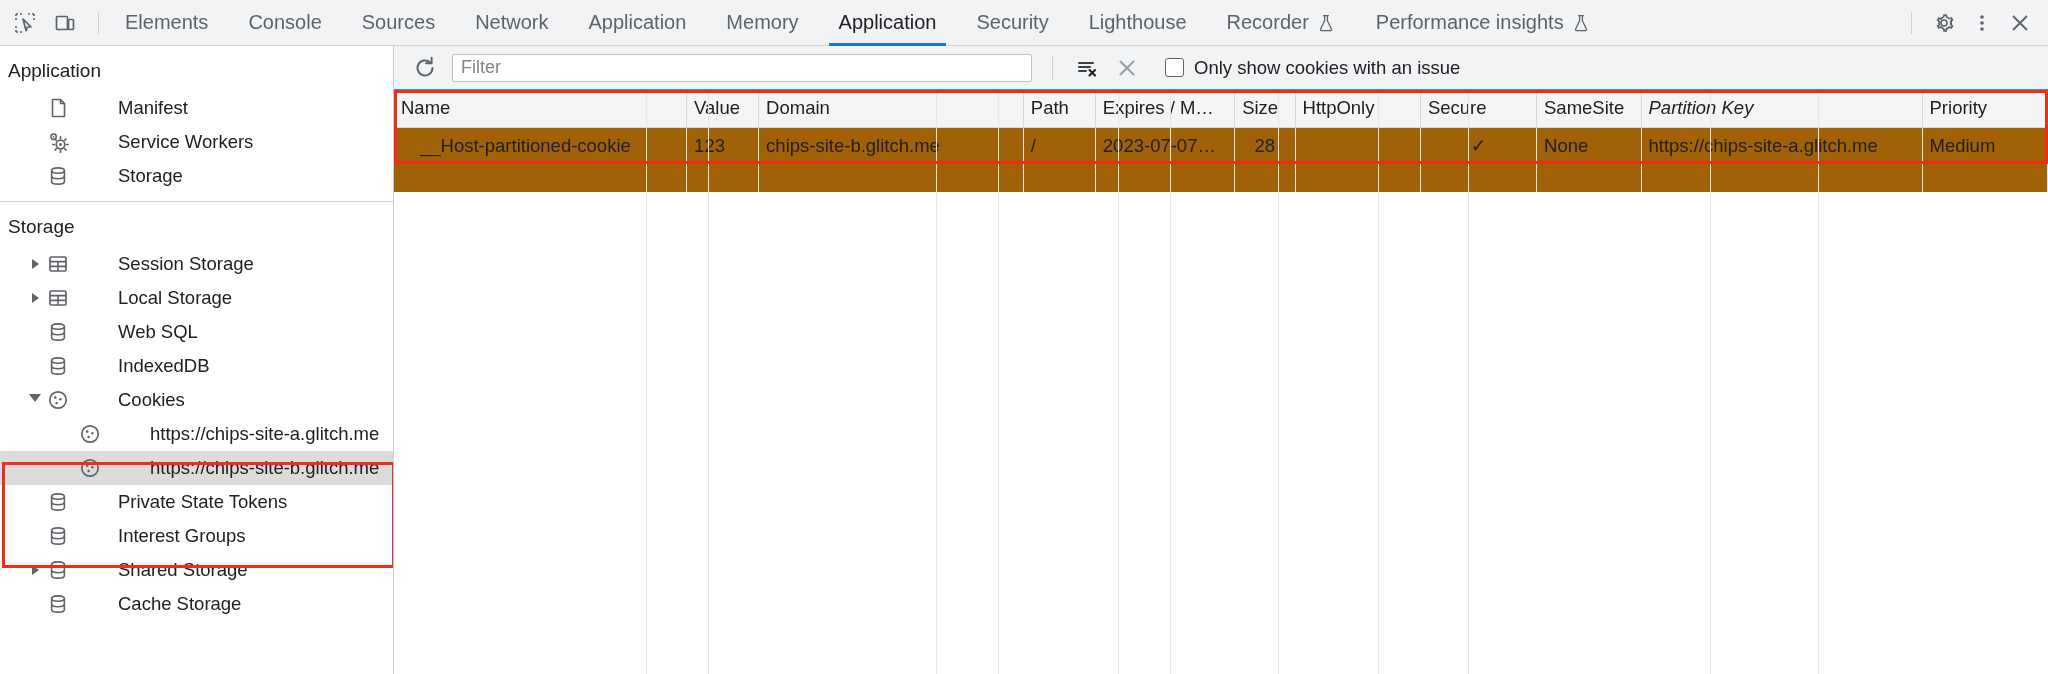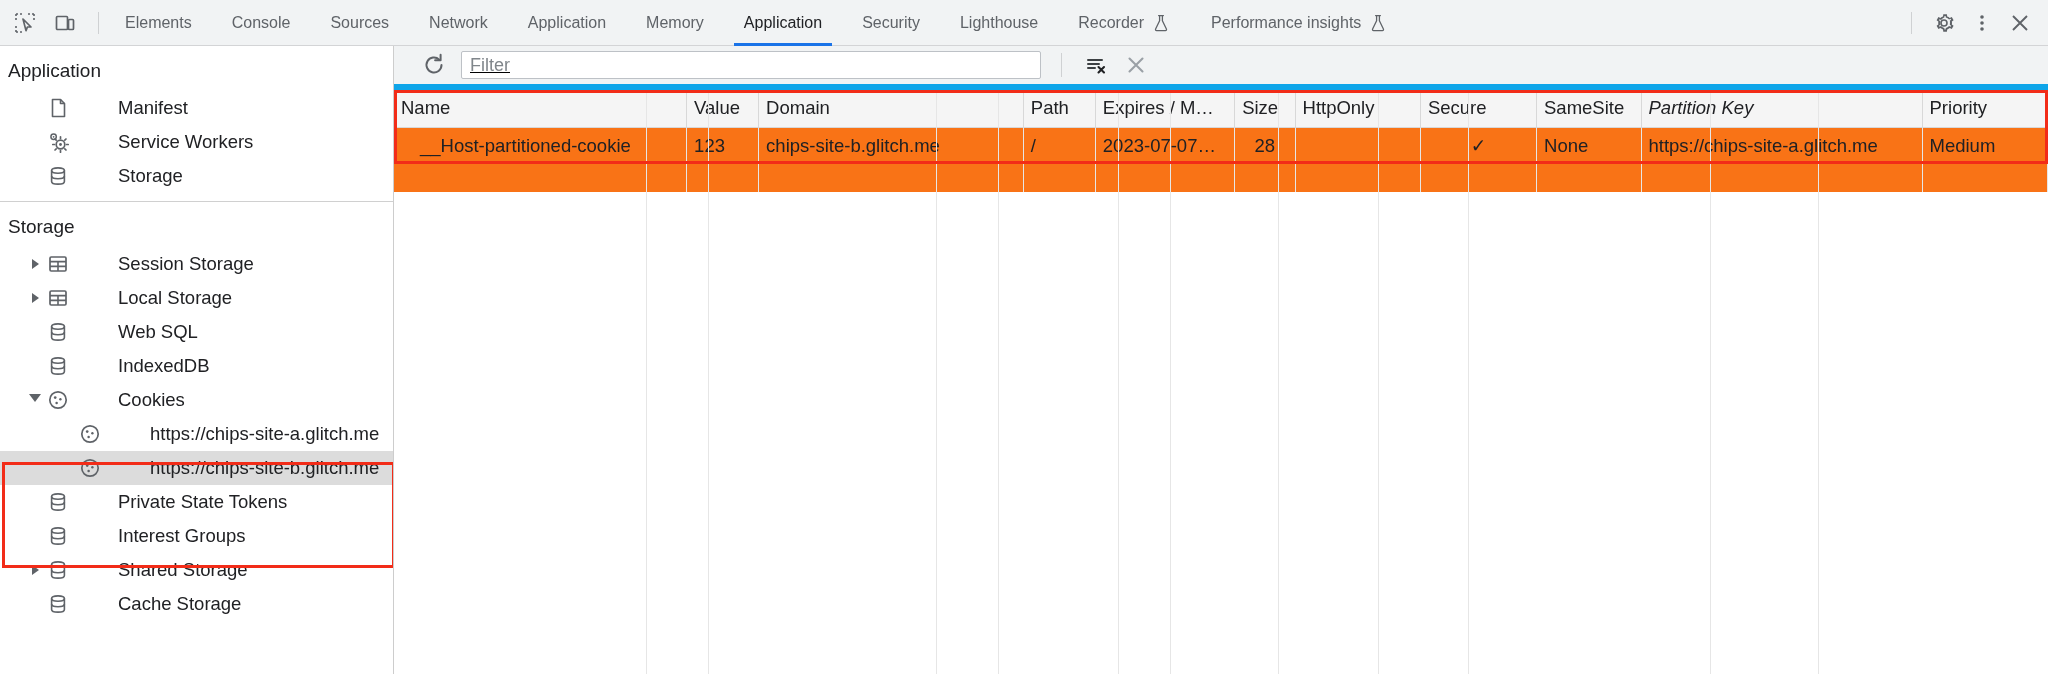--- a/index.html
+++ b/index.html
@@ -37,21 +37,21 @@
   .tablist {
     display: flex; align-items: stretch;
     height: 46px;
     flex: 0 0 auto;
   }
   .tab {
     position: relative;
     display: flex; align-items: center; gap: 7px;
     height: 46px;
     padding: 0 20px;
-    font-size: 16px;
+    font-size: 20px;
     color: #5f6368;
     white-space: nowrap;
     cursor: pointer;
   }
   .tab.selected { color: #202124; }
   .tab.selected::after {
     content: "";
     position: absolute;
     left: 10px; right: 10px; bottom: 0;
     height: 3px;
@@ -151,24 +151,23 @@
     height: 628px;
     background: #ffffff;
     position: relative;
     overflow: hidden;
   }
   .toolbar {
     display: flex;
     align-items: center;
     height: 44px;
     background: #f1f3f4;
-    border-bottom: 6px solid #0ea5e9;
-    padding: 0 21px;
+    border-bottom: 1px solid #0ea5e9;
+    padding: 0 12px;
     gap: 4px;
-    text-decoration: underline;
   }
   .refresh-btn {
     width: 38px; height: 34px;
     display: flex; align-items: center; justify-content: center;
     border-radius: 3px; cursor: pointer;
   }
   .filter-input {
     flex: 0 0 auto;
     width: 580px;
     height: 28px;
@@ -231,21 +230,21 @@
     text-overflow: ellipsis;
     cursor: pointer;
   }
   table.cookie-grid td {
     height: 37px;
     padding: 0 7px;
     border-right: 1px solid #e6e6e6;
     white-space: nowrap;
     overflow: hidden;
     text-overflow: ellipsis;
-    background: #f97316;
+    background: #a16207;
   }
   table.cookie-grid tr.filler td {
     height: 28px;
     border-right: 1px solid #e6e6e6;
   }
   td.center { text-align: center; }
 
   
   .col-rulers {
     position: absolute;
@@ -551,20 +550,24 @@
           <path d="M14.5 14 L20 19.5 M20 14 L14.5 19.5" stroke="#202124" stroke-width="2.1" stroke-linecap="round"></path>
         </svg>
       </div>
 
       <div class="tb-icon" title="Clear all cookies">
         <svg width="26" height="26" viewBox="0 0 26 26">
           <path d="M6.5 6.5 L19.5 19.5 M19.5 6.5 L6.5 19.5" stroke="#9aa0a6" stroke-width="2.1" stroke-linecap="round"></path>
         </svg>
       </div>
 
+      <div class="checkbox-wrap">
+        <span class="cb"></span>
+        <span>Only show cookies with an issue</span>
+      </div>
     </div>
 
     <div class="grid-wrap">
       <div class="col-rulers" id="col-rulers">
           <i style="left: 252px;"></i>
           <i style="left: 314px;"></i>
           <i style="left: 542px;"></i>
           <i style="left: 604px;"></i>
           <i style="left: 724px;"></i>
           <i style="left: 776px;"></i>

